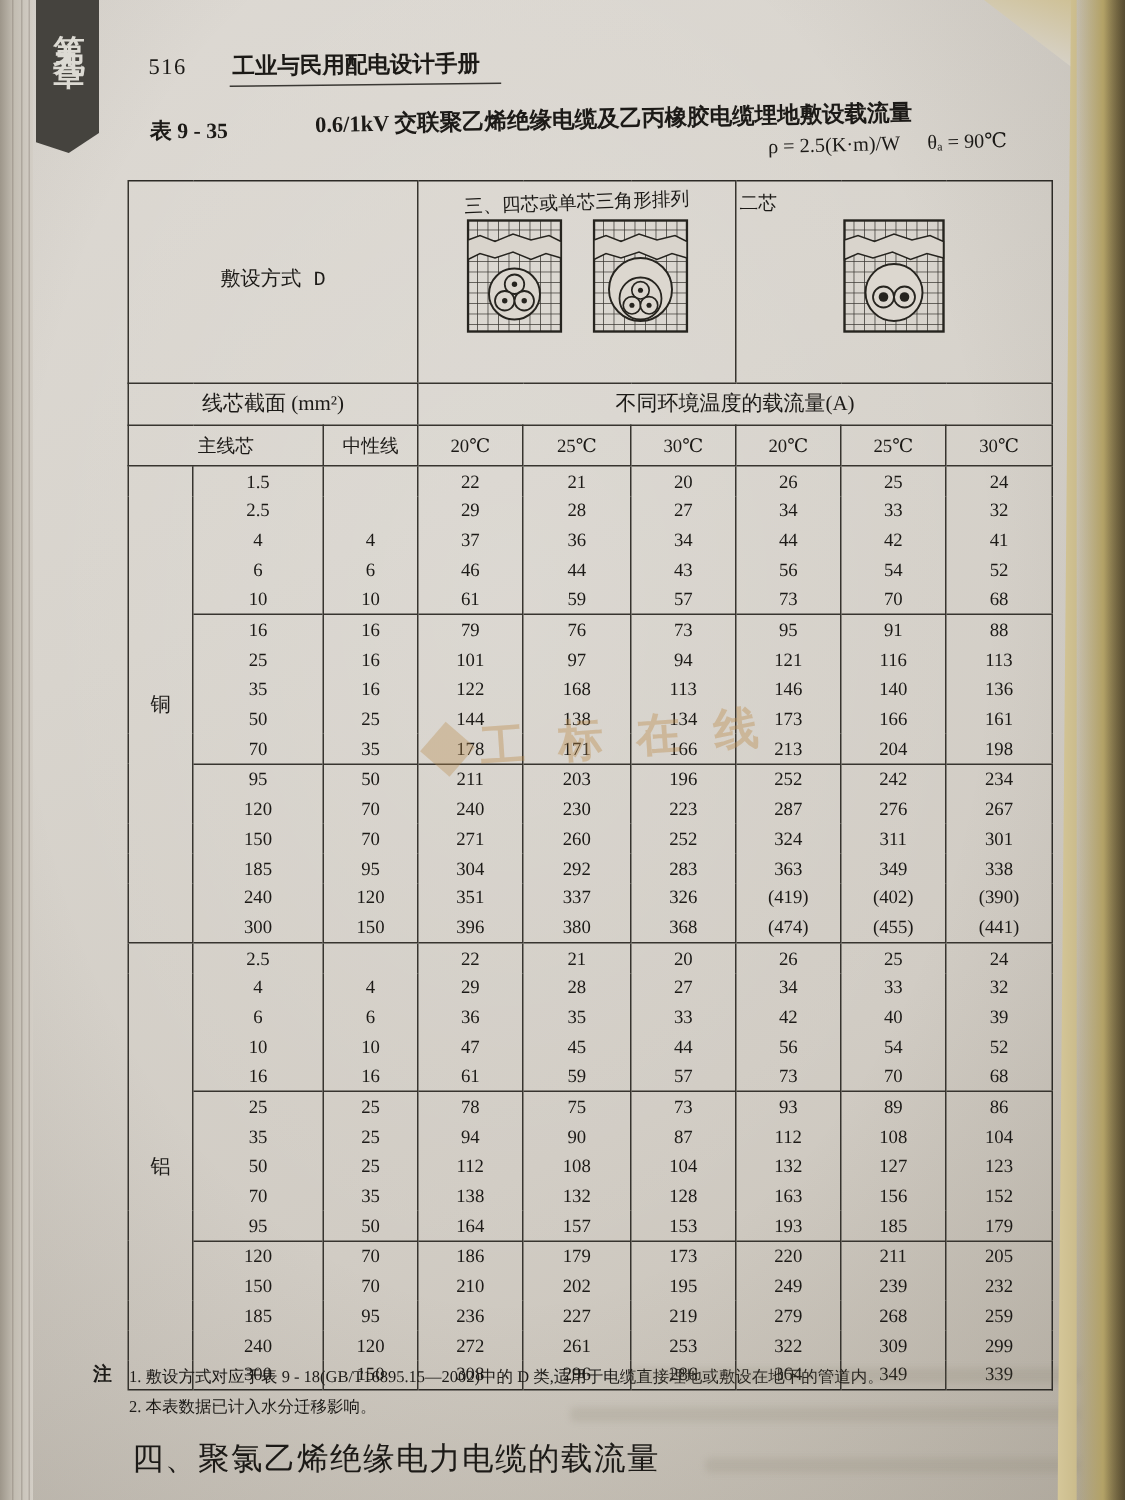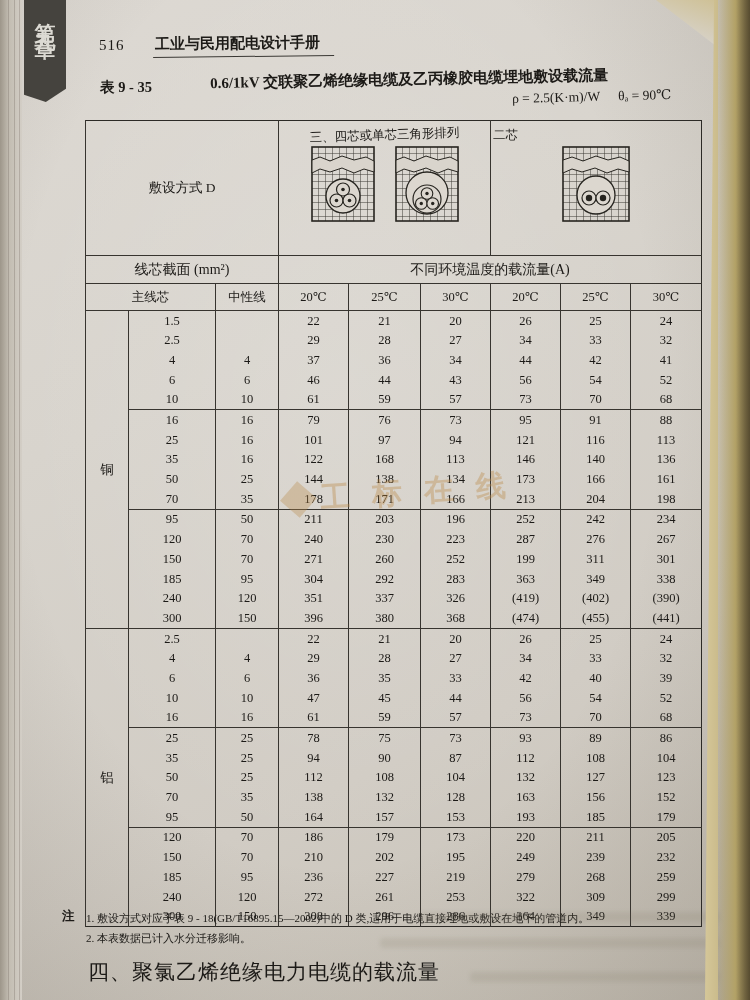--- a/index.html
+++ b/index.html
@@ -45,21 +45,21 @@
   #ampacity-table td,#ampacity-table th{border-left:1px solid #37342f;padding:0;text-align:center;
     font-weight:normal;font-size:12.5px;line-height:1;vertical-align:middle;overflow:hidden;}
   #ampacity-table{border:1.5px solid #2c2a26;}
   #ampacity-table thead th{border-bottom:1px solid #37342f;}
   #ampacity-table .diag-row th{height:134px;vertical-align:top;}
   #ampacity-table .hdr1 th{height:27px;font-size:14px;font-family:Liberation Serif, serif;}
   #ampacity-table .hdr2 th{height:26px;font-size:12.5px;}
   #ampacity-table tbody td{height:19.7px;}
   #ampacity-table tr.block-start td{border-top:1px solid #37342f;}
   #ampacity-table td.mat{font-size:13.5px;}
-  .laying-cell{vertical-align:middle !important;font-size:13.5px !important;}
+  .laying-cell{vertical-align:middle !important;font-size:13.5px !important;font-family:Liberation Mono, monospace;}
   .diag-label{display:block;text-align:center;font-size:12.5px;margin:8px 4px 2px;transform:rotate(-2deg);}
   .diag-label.left{text-align:left;margin-left:2px;transform:none;}
   .diag-box{display:flex;justify-content:center;gap:20px;margin-top:4px;}
   .diag-box.two{justify-content:center;}
   
   #notes-label{left:62px;top:908px;font-size:12.5px;font-weight:bold;}
   #notes{left:86px;top:908px;width:640px;font-size:11px;line-height:1.85;}
   #notes div{white-space:nowrap;}
   #notes div:nth-child(2){text-indent:0;}
   #footer-heading{left:88px;top:958px;font-size:21px;font-weight:normal;letter-spacing:1px;}
@@ -299,21 +299,21 @@
           <td>287</td>
           <td>276</td>
           <td>267</td>
         </tr>
         <tr>
           <td>150</td>
           <td>70</td>
           <td>271</td>
           <td>260</td>
           <td>252</td>
-          <td>199</td>
+          <td>324</td>
           <td>311</td>
           <td>301</td>
         </tr>
         <tr>
           <td>185</td>
           <td>95</td>
           <td>304</td>
           <td>292</td>
           <td>283</td>
           <td>363</td>

